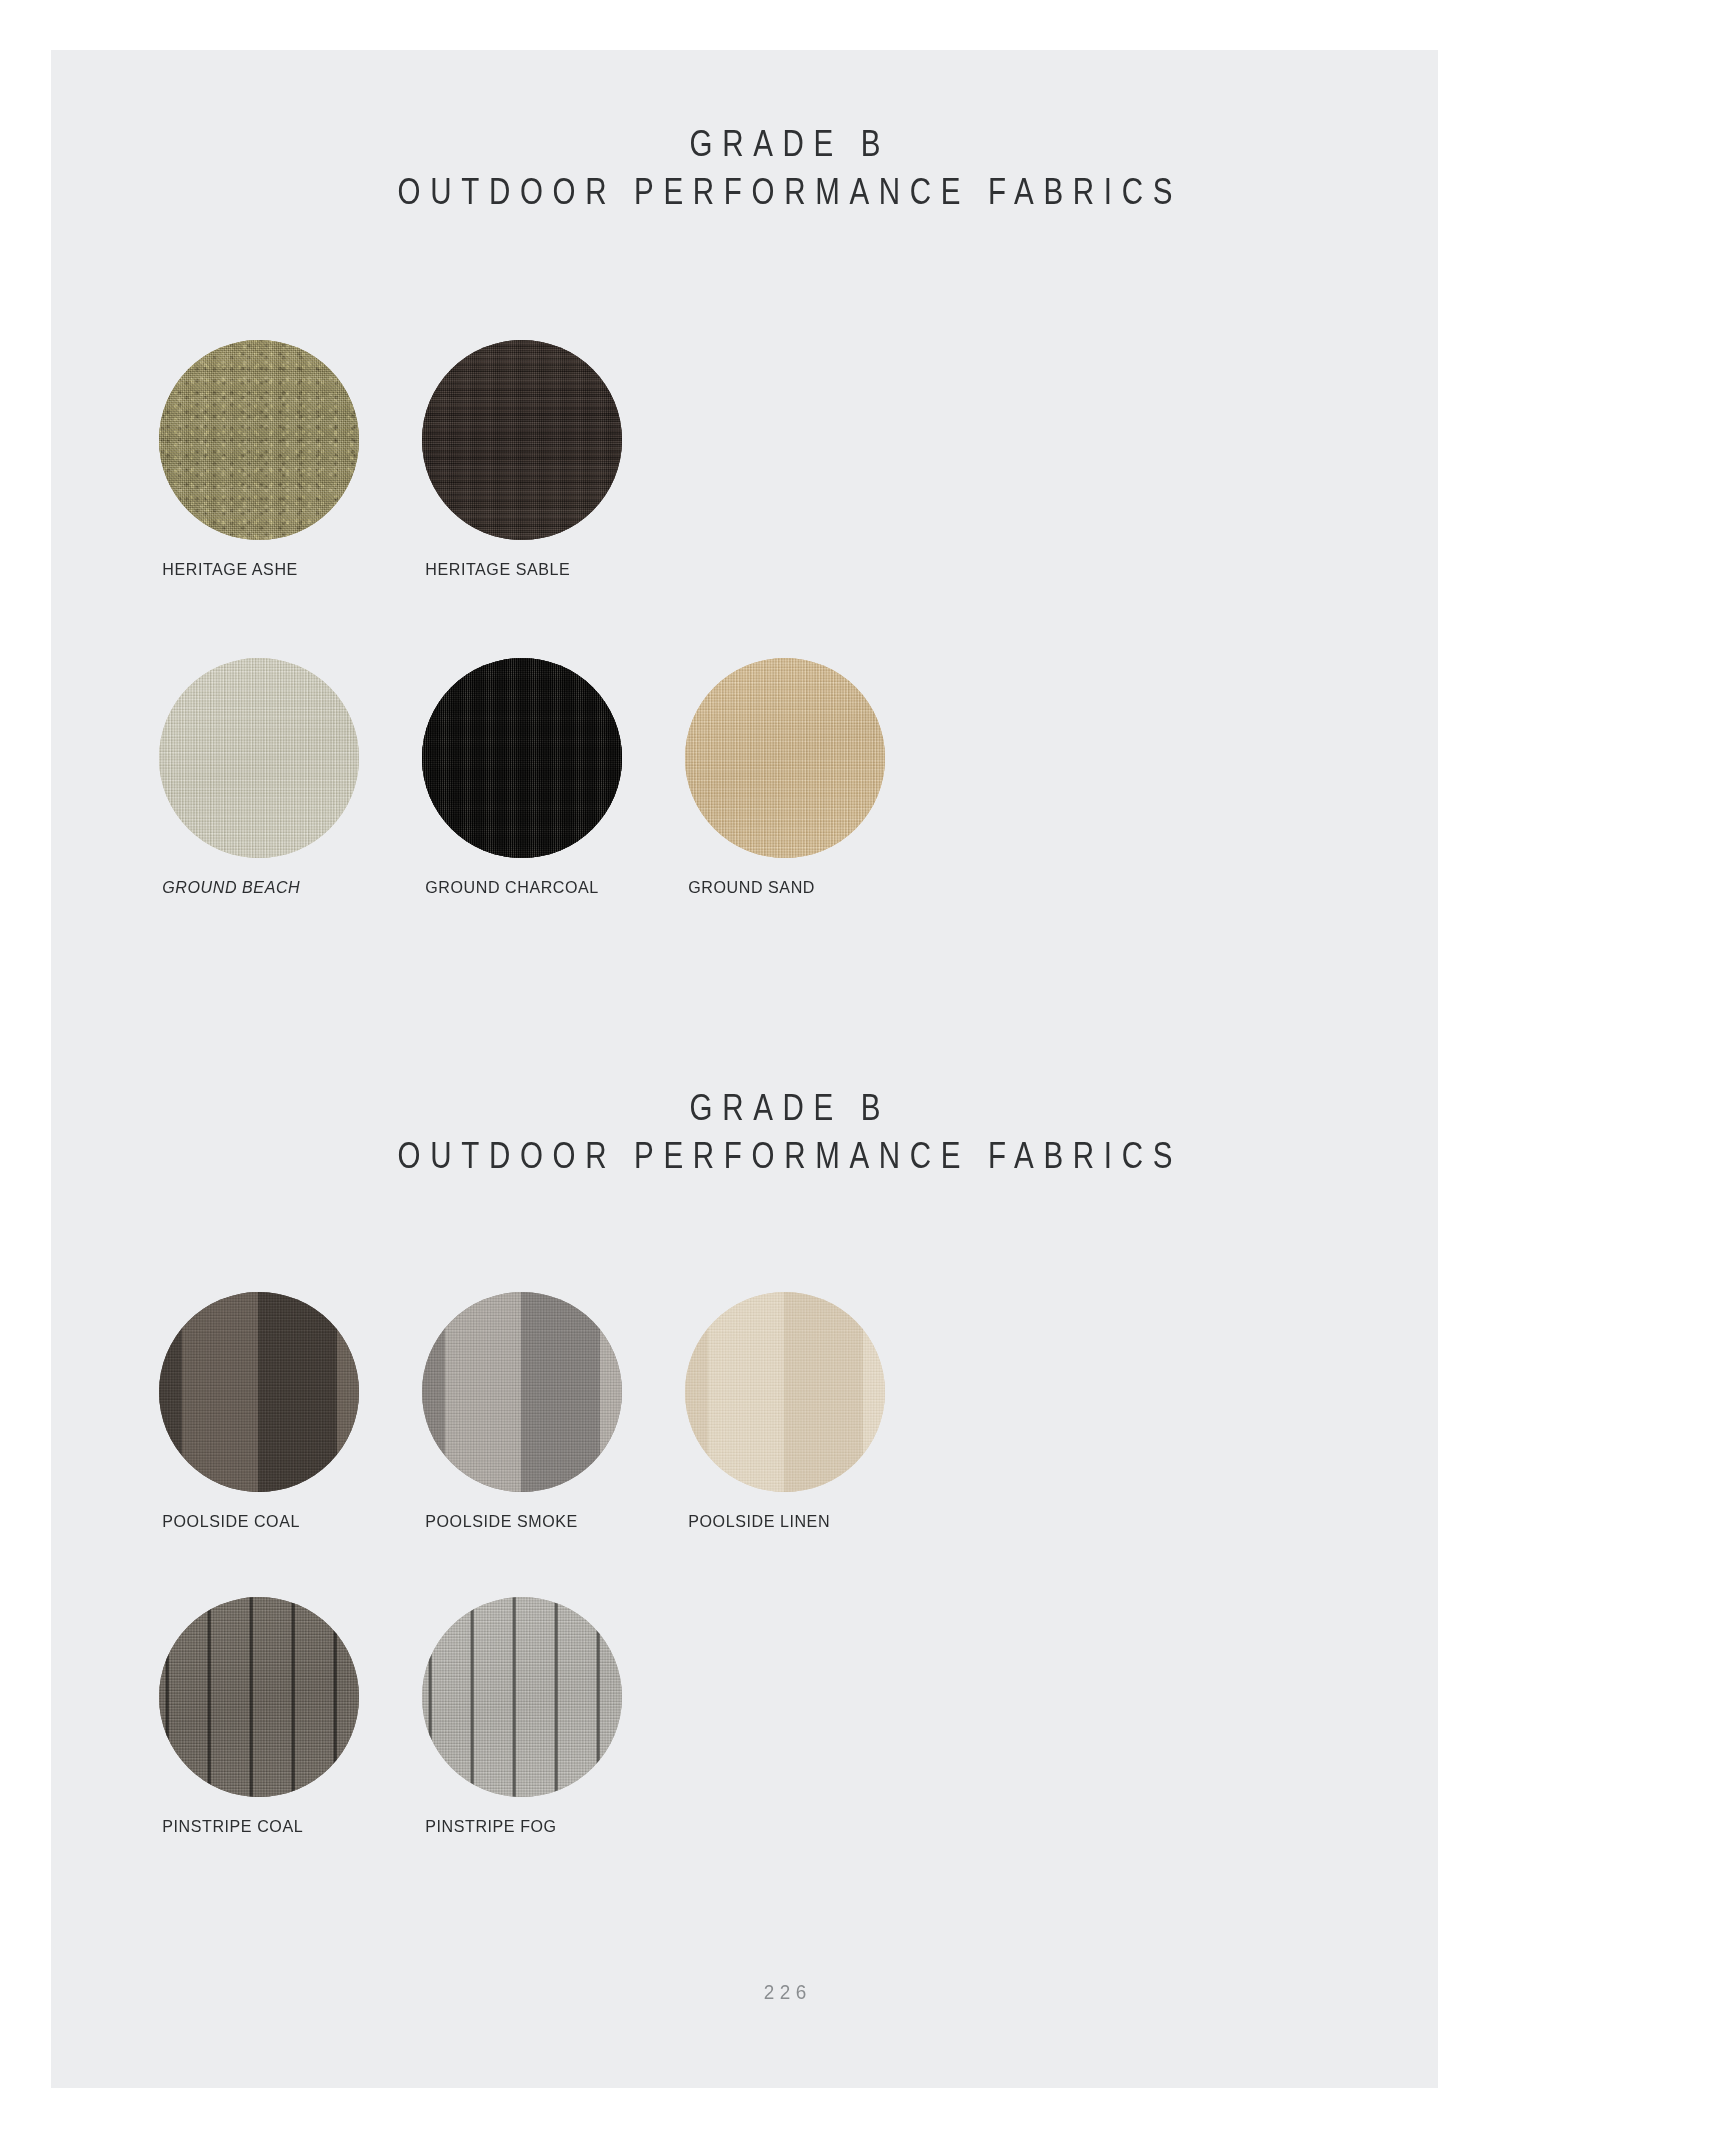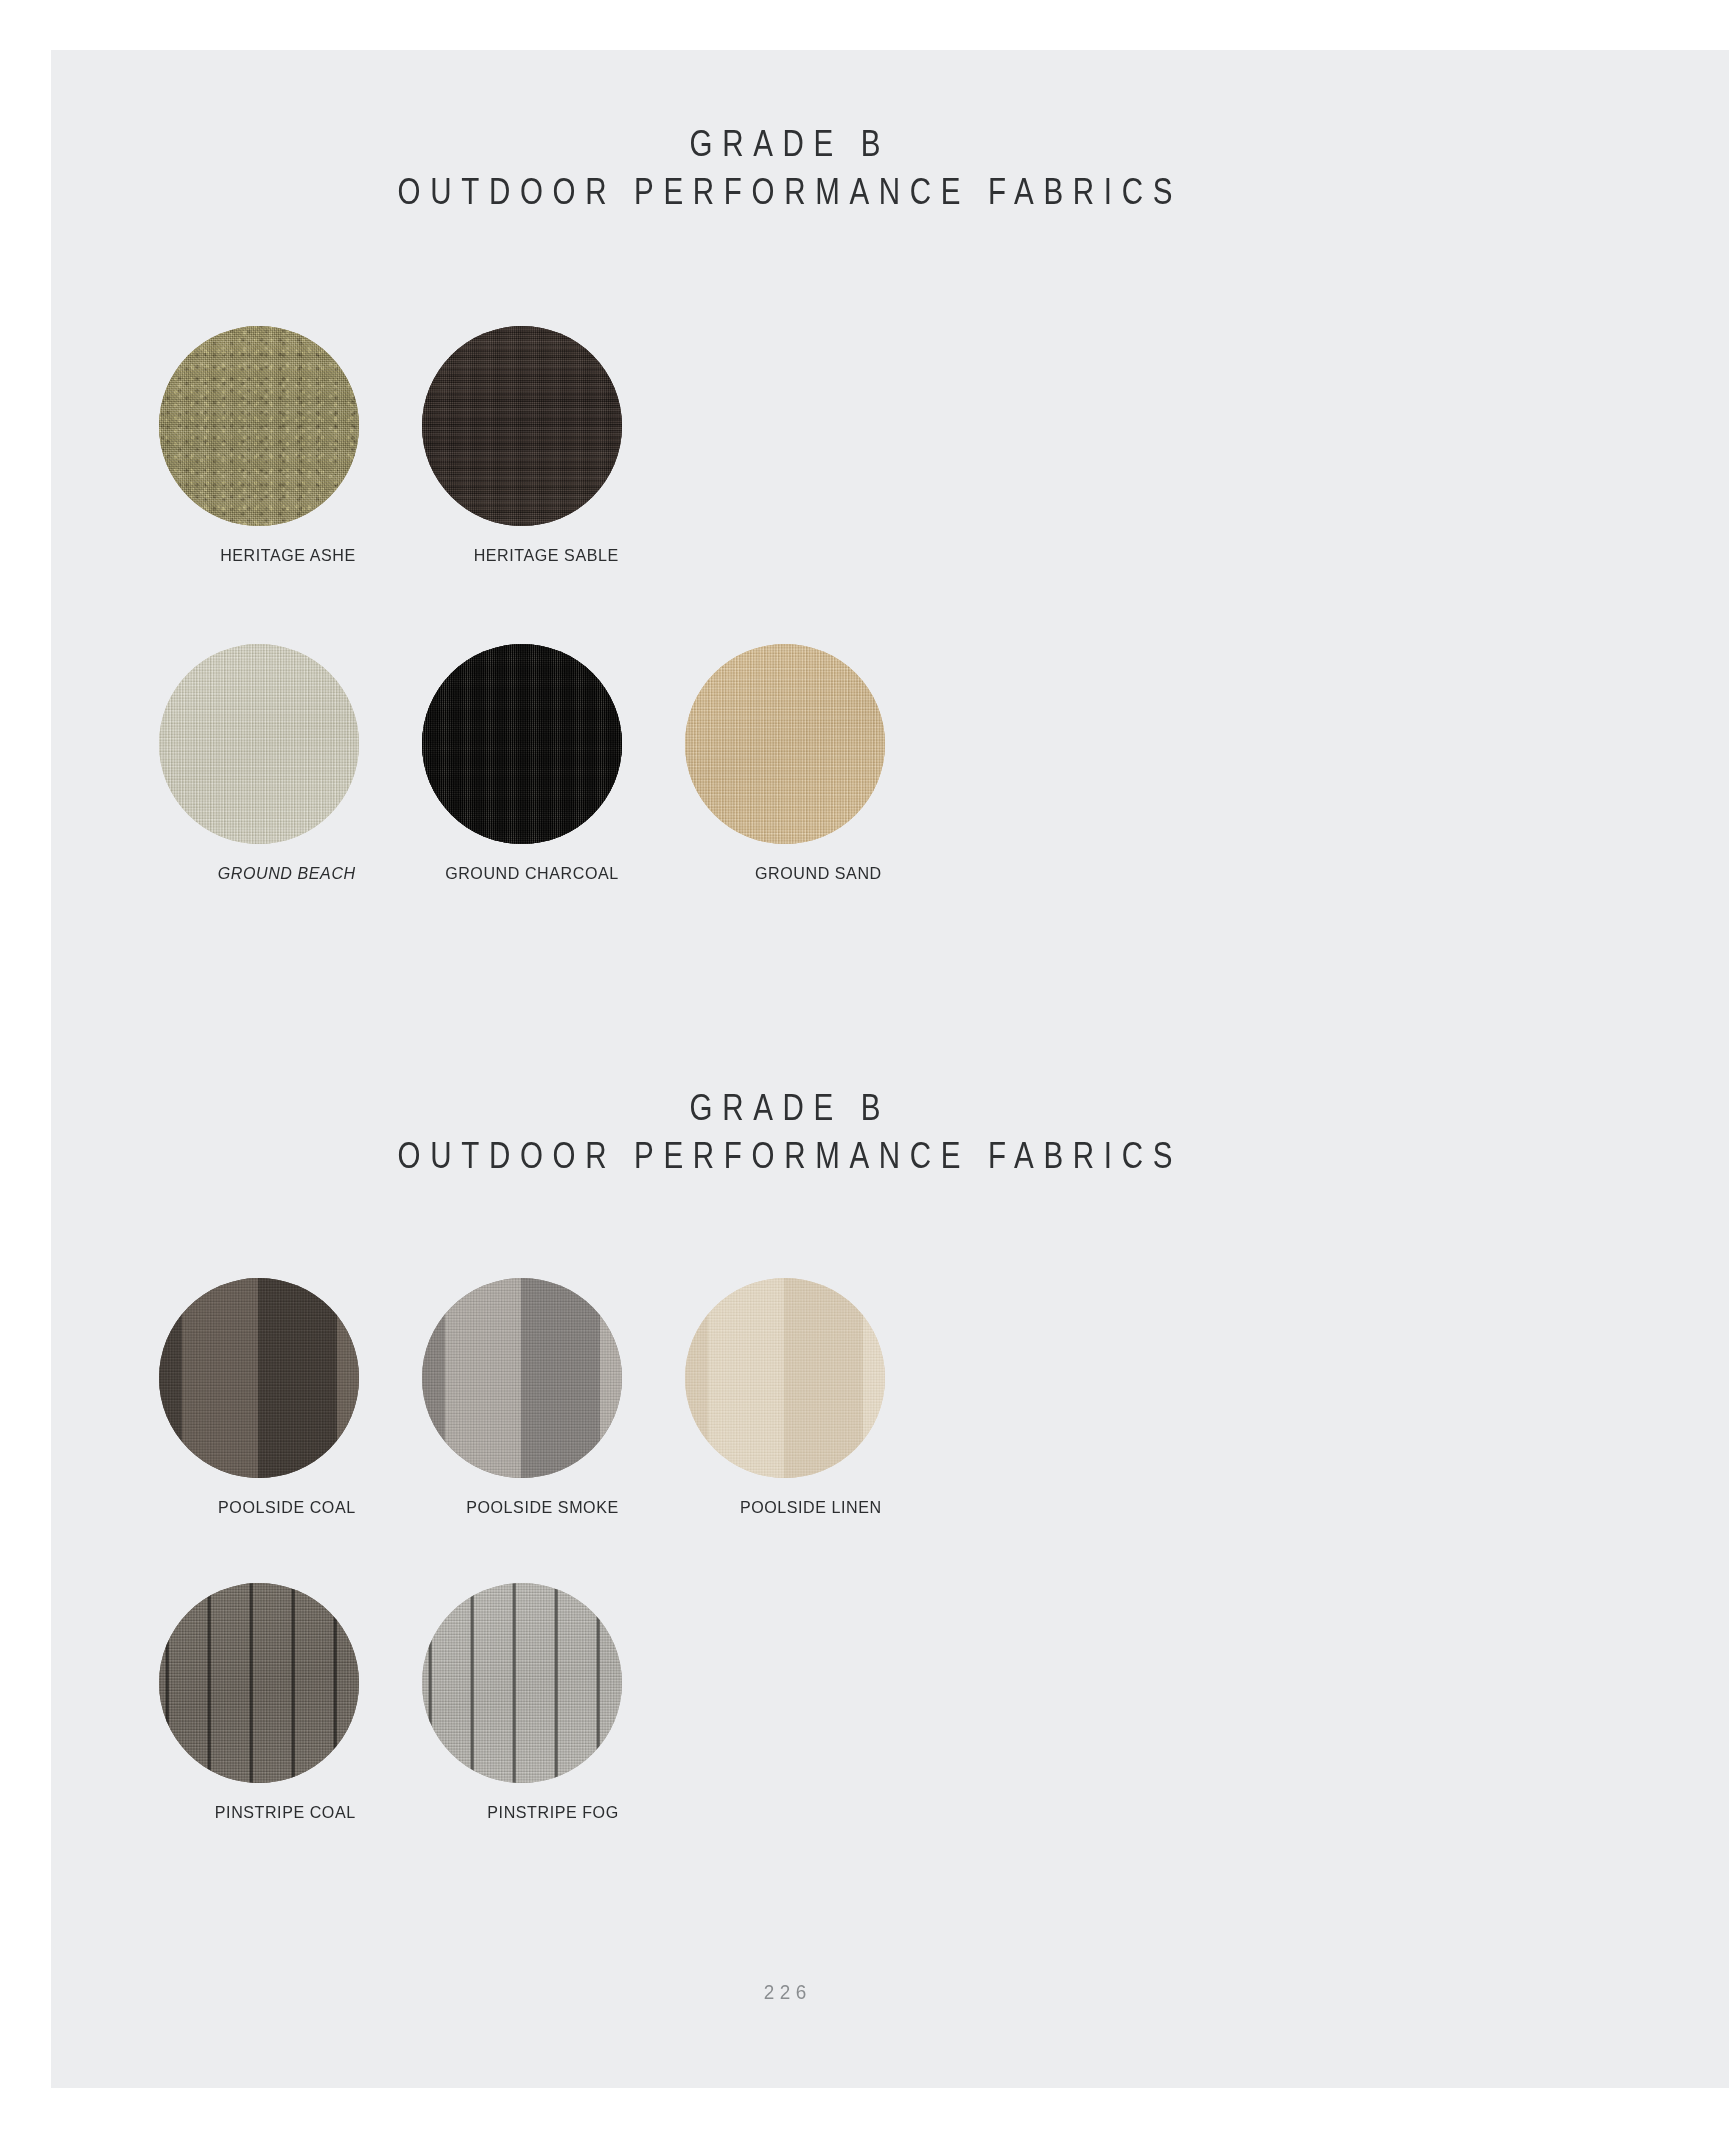--- a/index.html
+++ b/index.html
@@ -13,21 +13,21 @@
     position: relative;
     font-family: "Liberation Sans", sans-serif;
     -webkit-font-smoothing: antialiased;
   }
 
   
   .page-sheet {
     position: absolute;
     left: 51px;
     top: 50px;
-    width: 1679px;
+    width: 1387px;
     height: 2038px;
     background: #ecedef;
     overflow: hidden;
   }
 
   
   .section-title {
     position: absolute;
     left: 0;
     width: 1468px;
@@ -62,23 +62,23 @@
   #title-2 { top: 1040px; }
 
   
   .swatch-row {
     position: absolute;
     left: 0;
     height: 229px;
   }
   .swatch-cell {
     position: absolute;
-    top: 0;
+    top: 14px;
     width: 208px;
-    text-align: right;
+    text-align: left;
   }
   .swatch-disc {
     width: 200px;
     height: 200px;
     border-radius: 50%;
     margin: 0 auto;
     position: relative;
     overflow: hidden;
   }
   .swatch-disc .tex {

